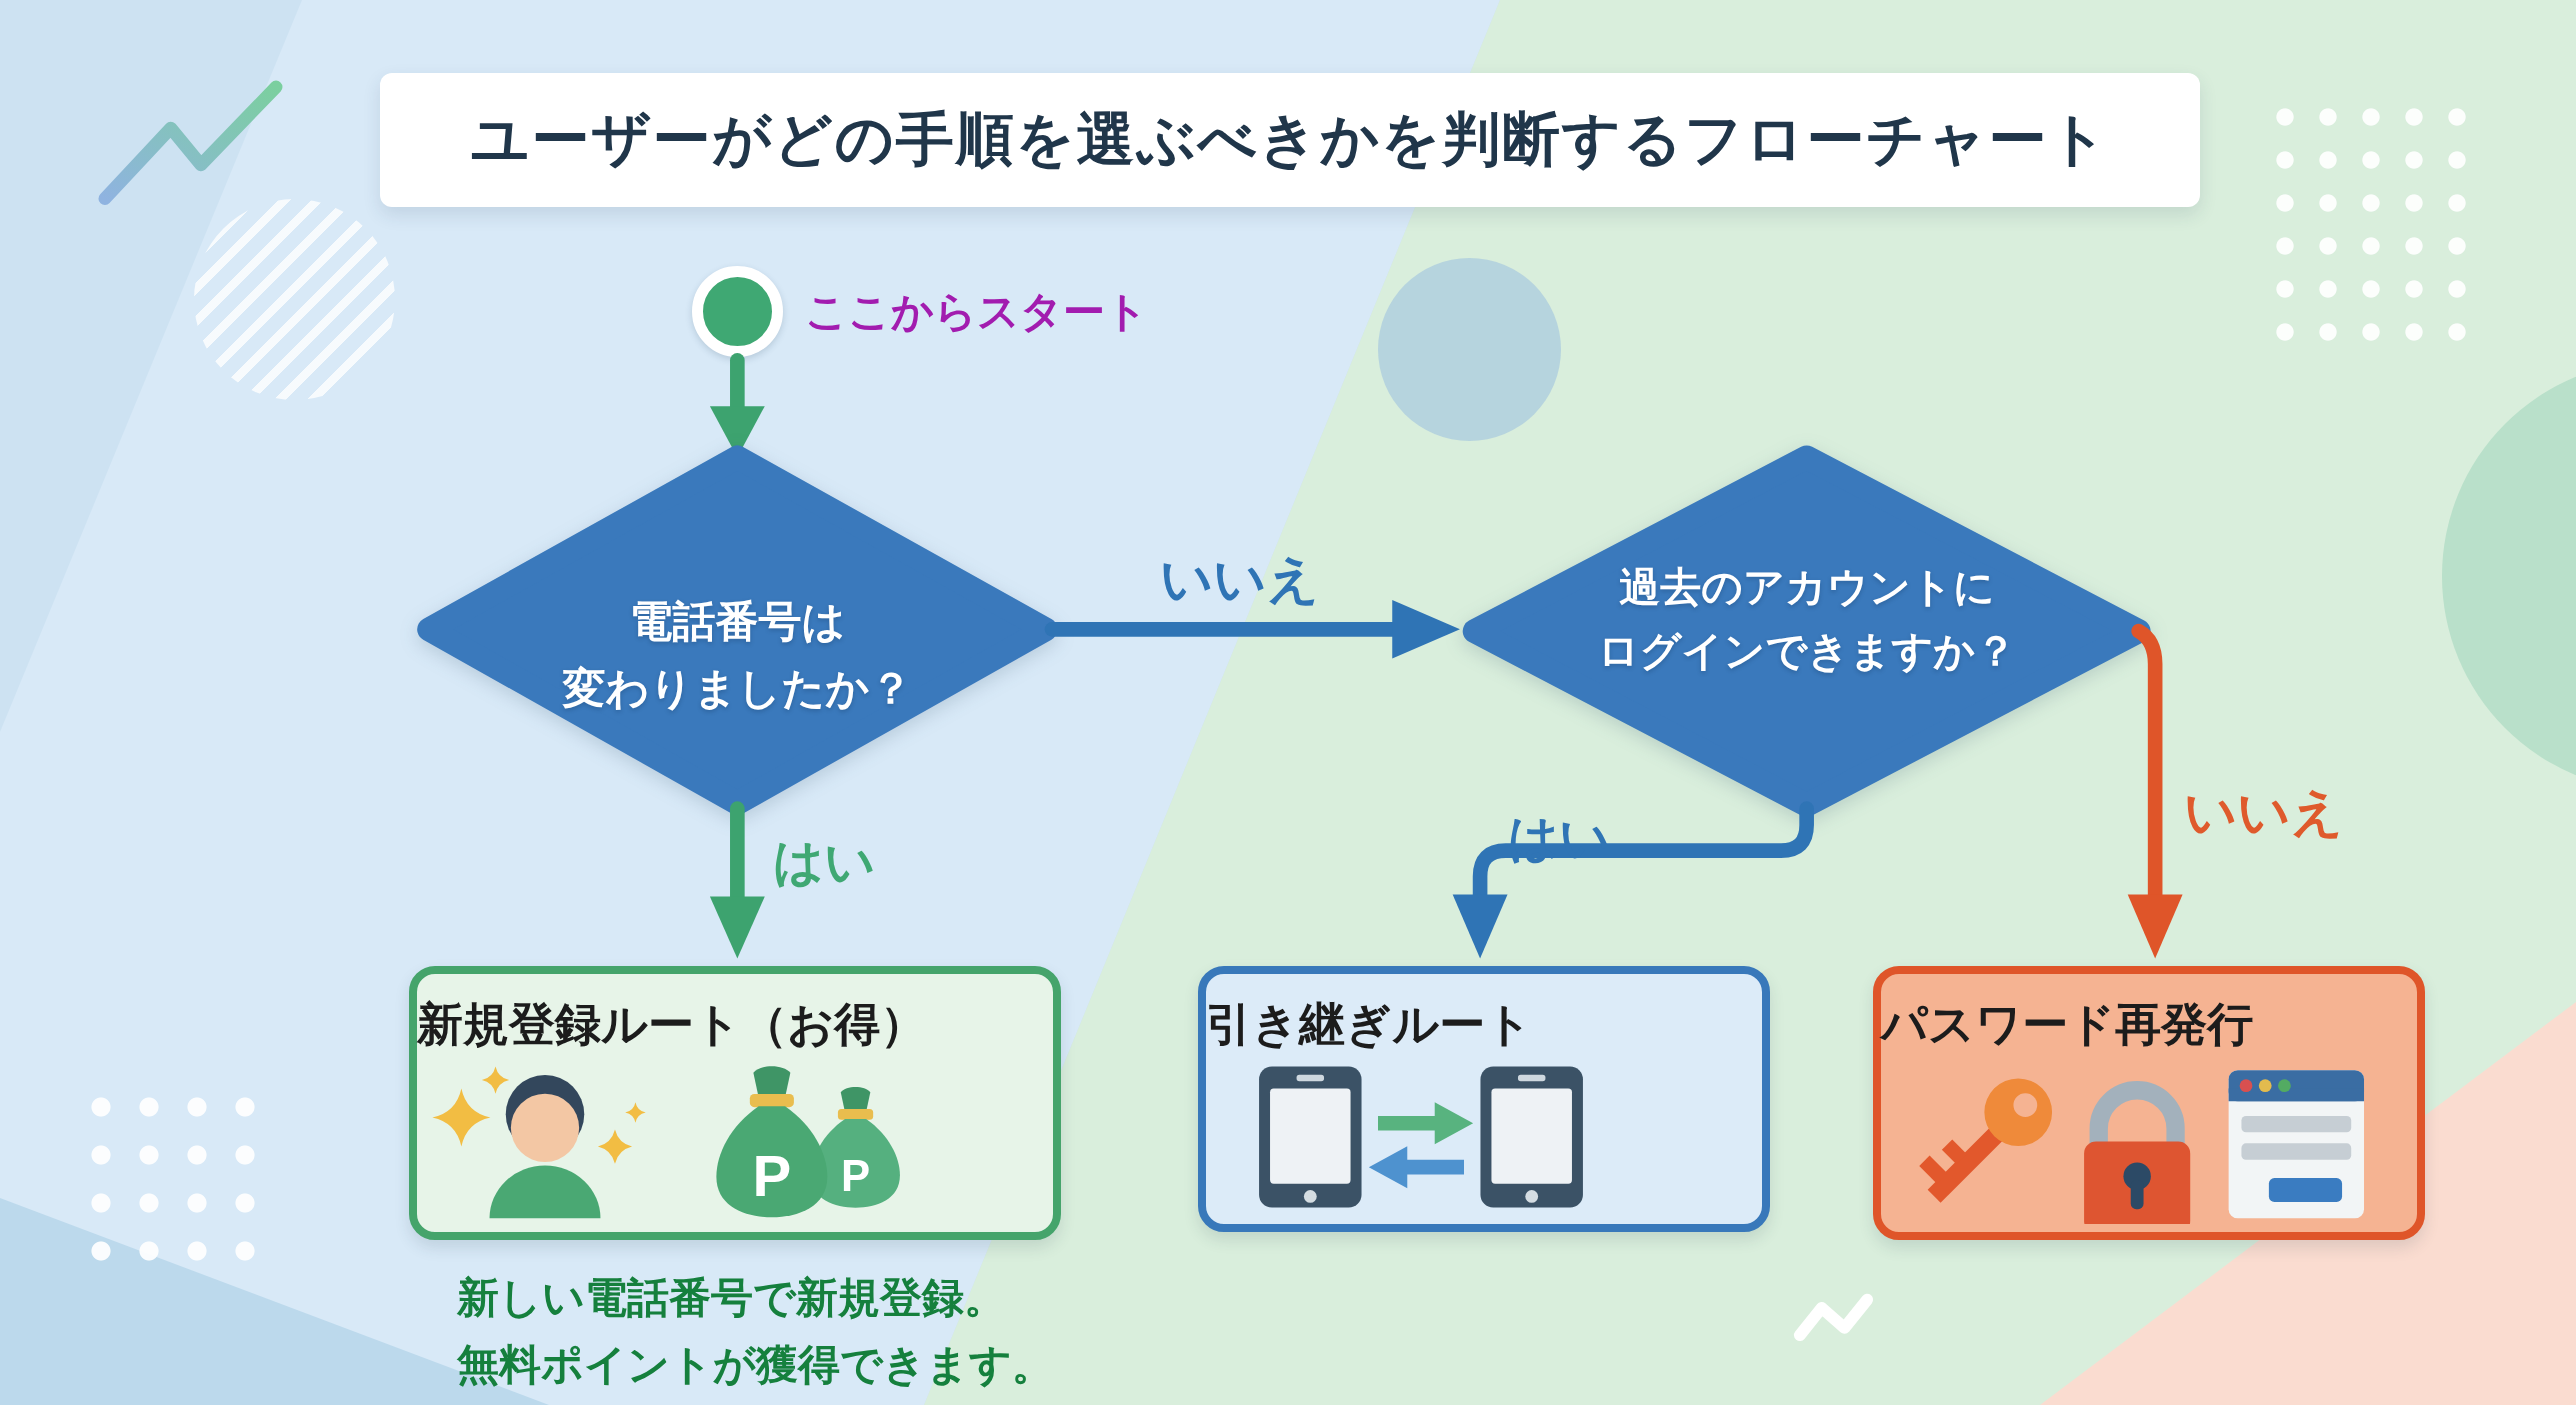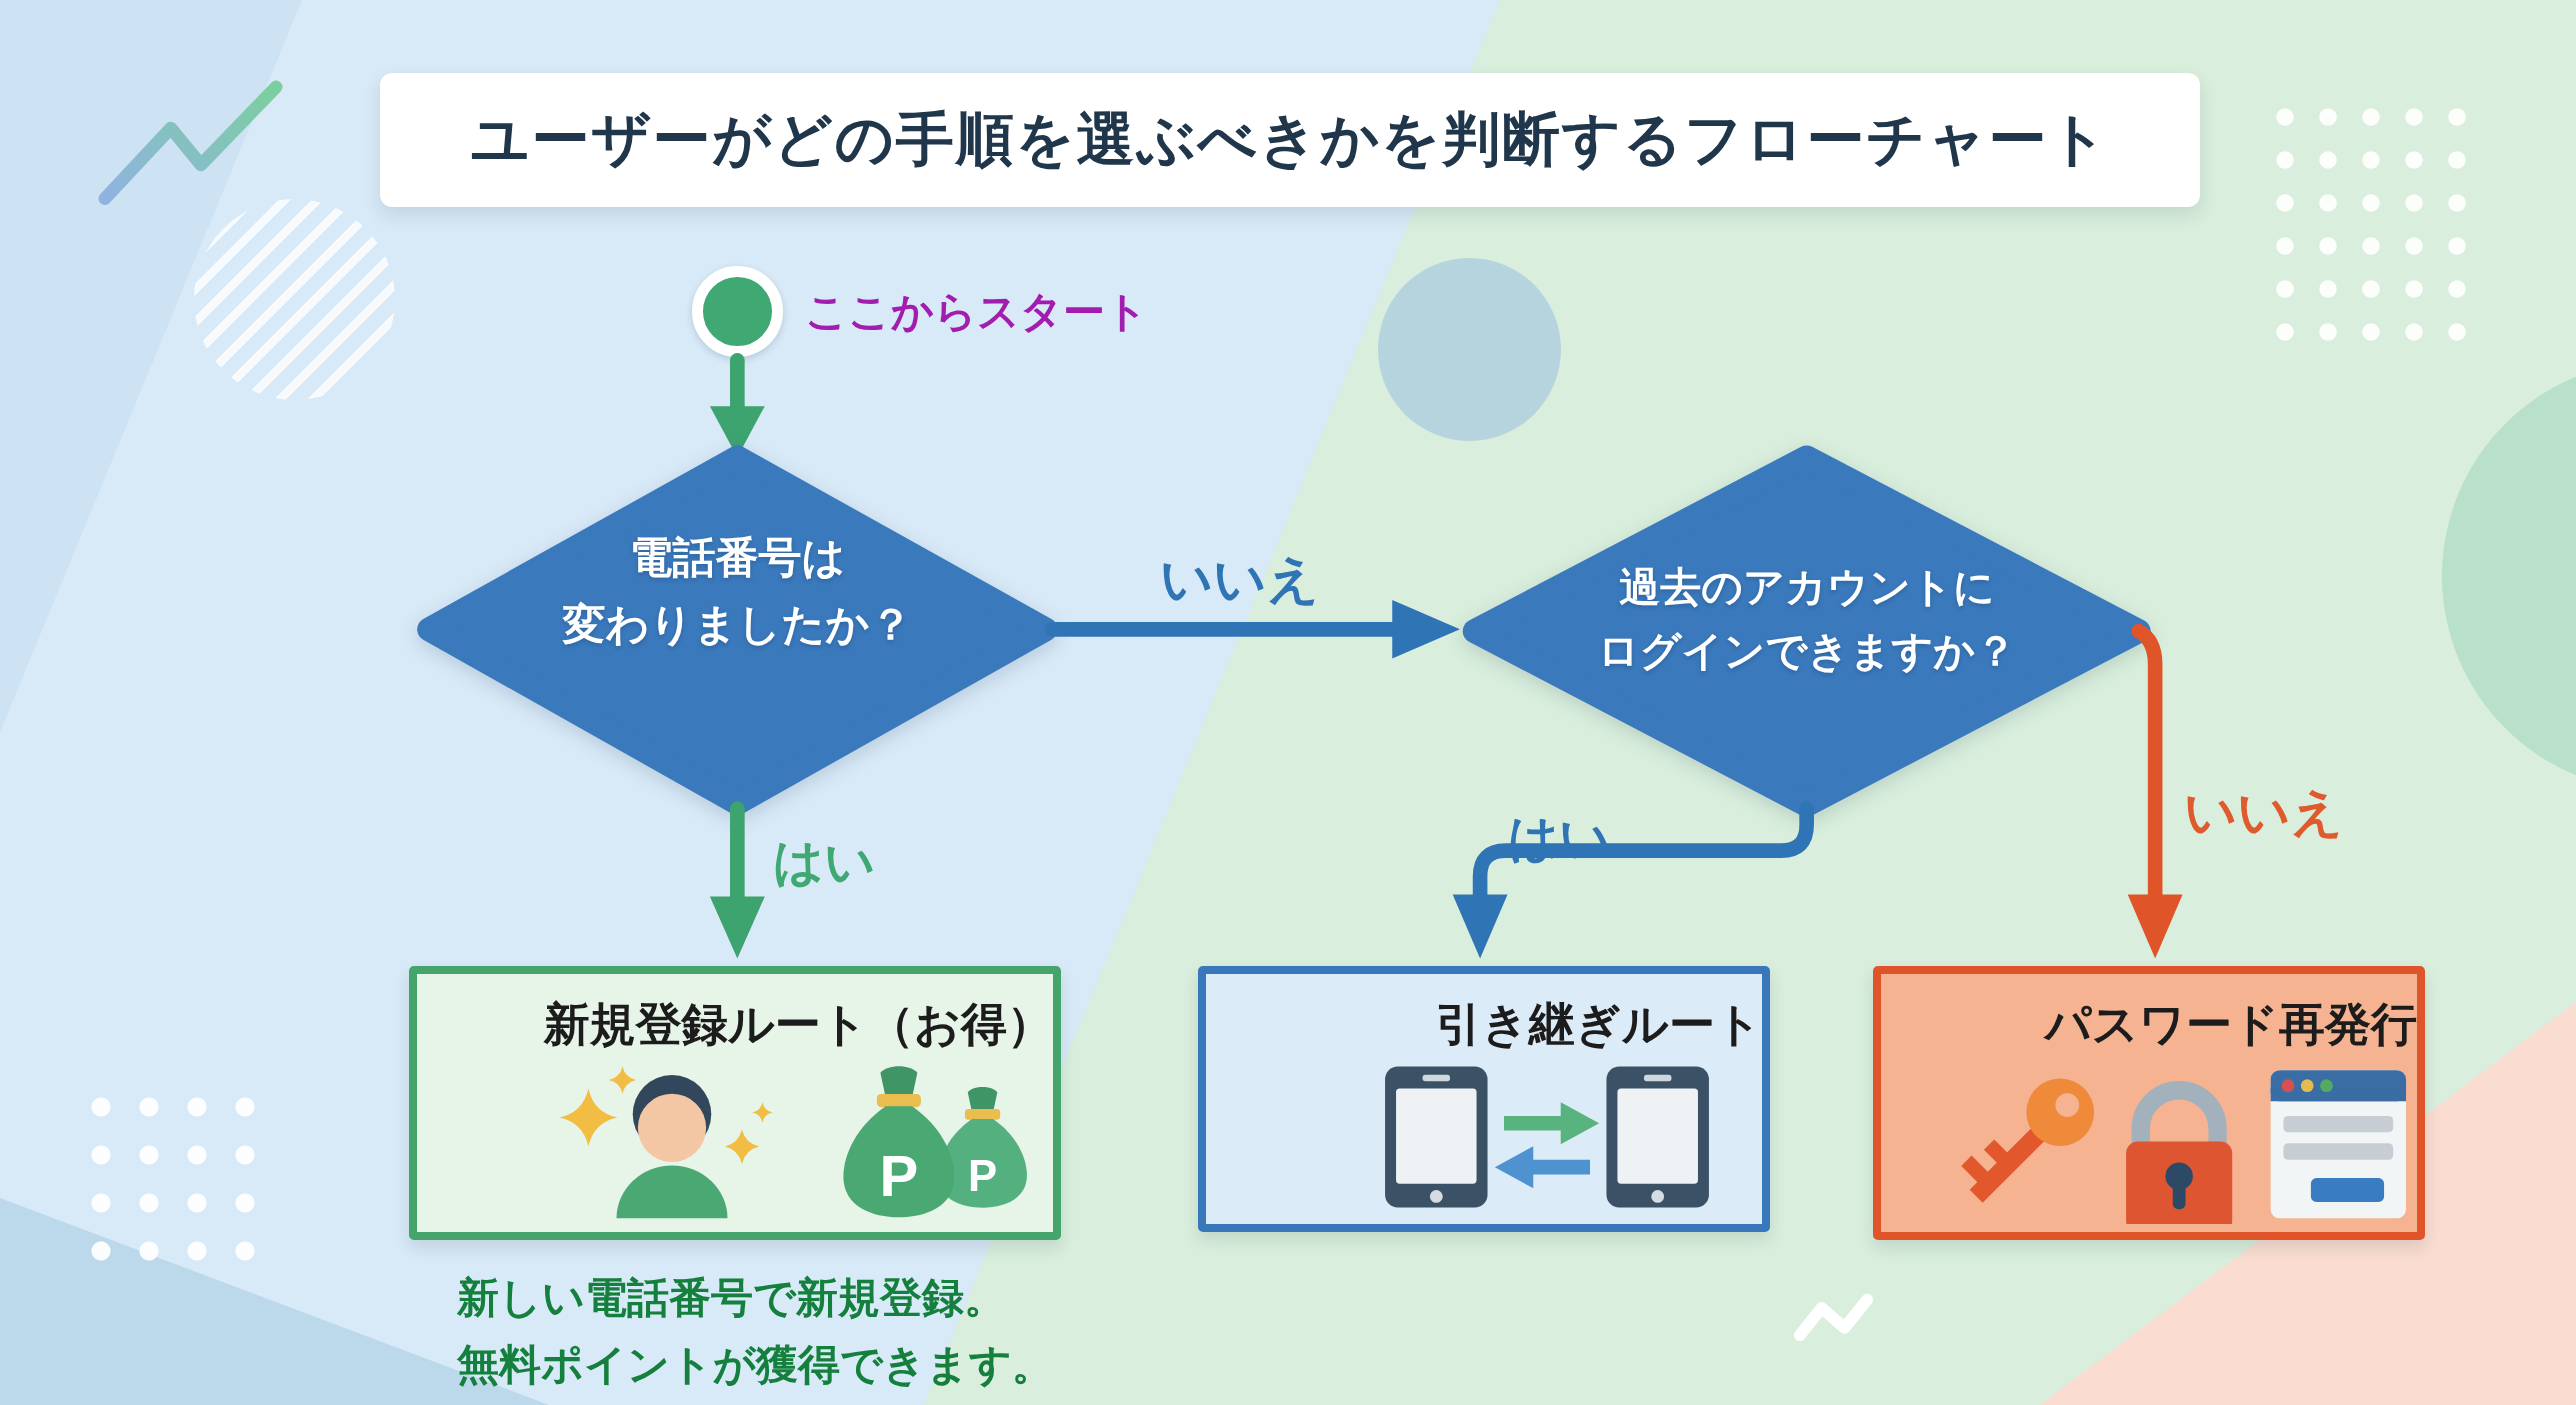--- a/index.html
+++ b/index.html
@@ -48,34 +48,34 @@
     background:#3fa873;border:11px solid #ffffff;box-sizing:border-box;
     box-shadow:0 2.7px 7.3px rgba(30,60,90,.18);}
   .start-label{left:805px;top:284px;font-size:42px;font-weight:800;color:#a21caf;}
 
   
   .flow{left:0;top:0;}
 
   
   .diamond-text{color:#ffffff;font-weight:800;text-align:center;line-height:1.55;
     text-shadow:0 1.8px 4.6px rgba(10,40,70,.25);}
-  .q1-text{left:509px;top:524px;width:457px;font-size:43px;}
+  .q1-text{left:509px;top:588px;width:457px;font-size:43px;}
   .q2-text{left:1537px;top:556px;width:540px;font-size:41px;}
 
   
   .edge-label{font-weight:800;white-space:nowrap;}
   .lbl-q1-no{left:1160px;top:545px;font-size:52px;color:#2f74b5;}
   .lbl-q1-yes{left:773px;top:829px;font-size:50px;color:#3fa873;}
   .lbl-q2-yes{left:1508px;top:805px;font-size:50px;color:#2f74b5;}
   .lbl-q2-no{left:2184px;top:778px;font-size:52px;color:#df5a2c;}
 
   
-  .box{border-radius:5px;border:8.2px solid;box-sizing:border-box;
+  .box{border-radius:26px;border:8.2px solid;box-sizing:border-box;
     box-shadow:0 7.3px 14.6px rgba(40,60,80,.13);
-    display:flex;flex-direction:column;align-items:flex-end;}
+    display:flex;flex-direction:column;align-items:flex-start;}
   .box-title{font-size:46px;font-weight:800;color:#1c1c1c;margin-top:20px;white-space:nowrap;}
   .box-icons{flex:1;display:flex;align-items:center;justify-content:center;gap:24px;margin-top:-5.5px;}
   .box-register{left:409px;top:966px;width:652px;height:274px;background:#e7f4e8;border-color:#45a46b;}
   .box-transfer{left:1198px;top:966px;width:572px;height:266px;background:#dcebf8;border-color:#3878ba;}
   .box-password{left:1873px;top:966px;width:552px;height:274px;background:#f5b392;border-color:#df5529;}
 
   .note{left:457px;top:1264px;font-size:42px;font-weight:600;color:#15803d;line-height:1.6;}
 </style>
 </head>
 <body>

